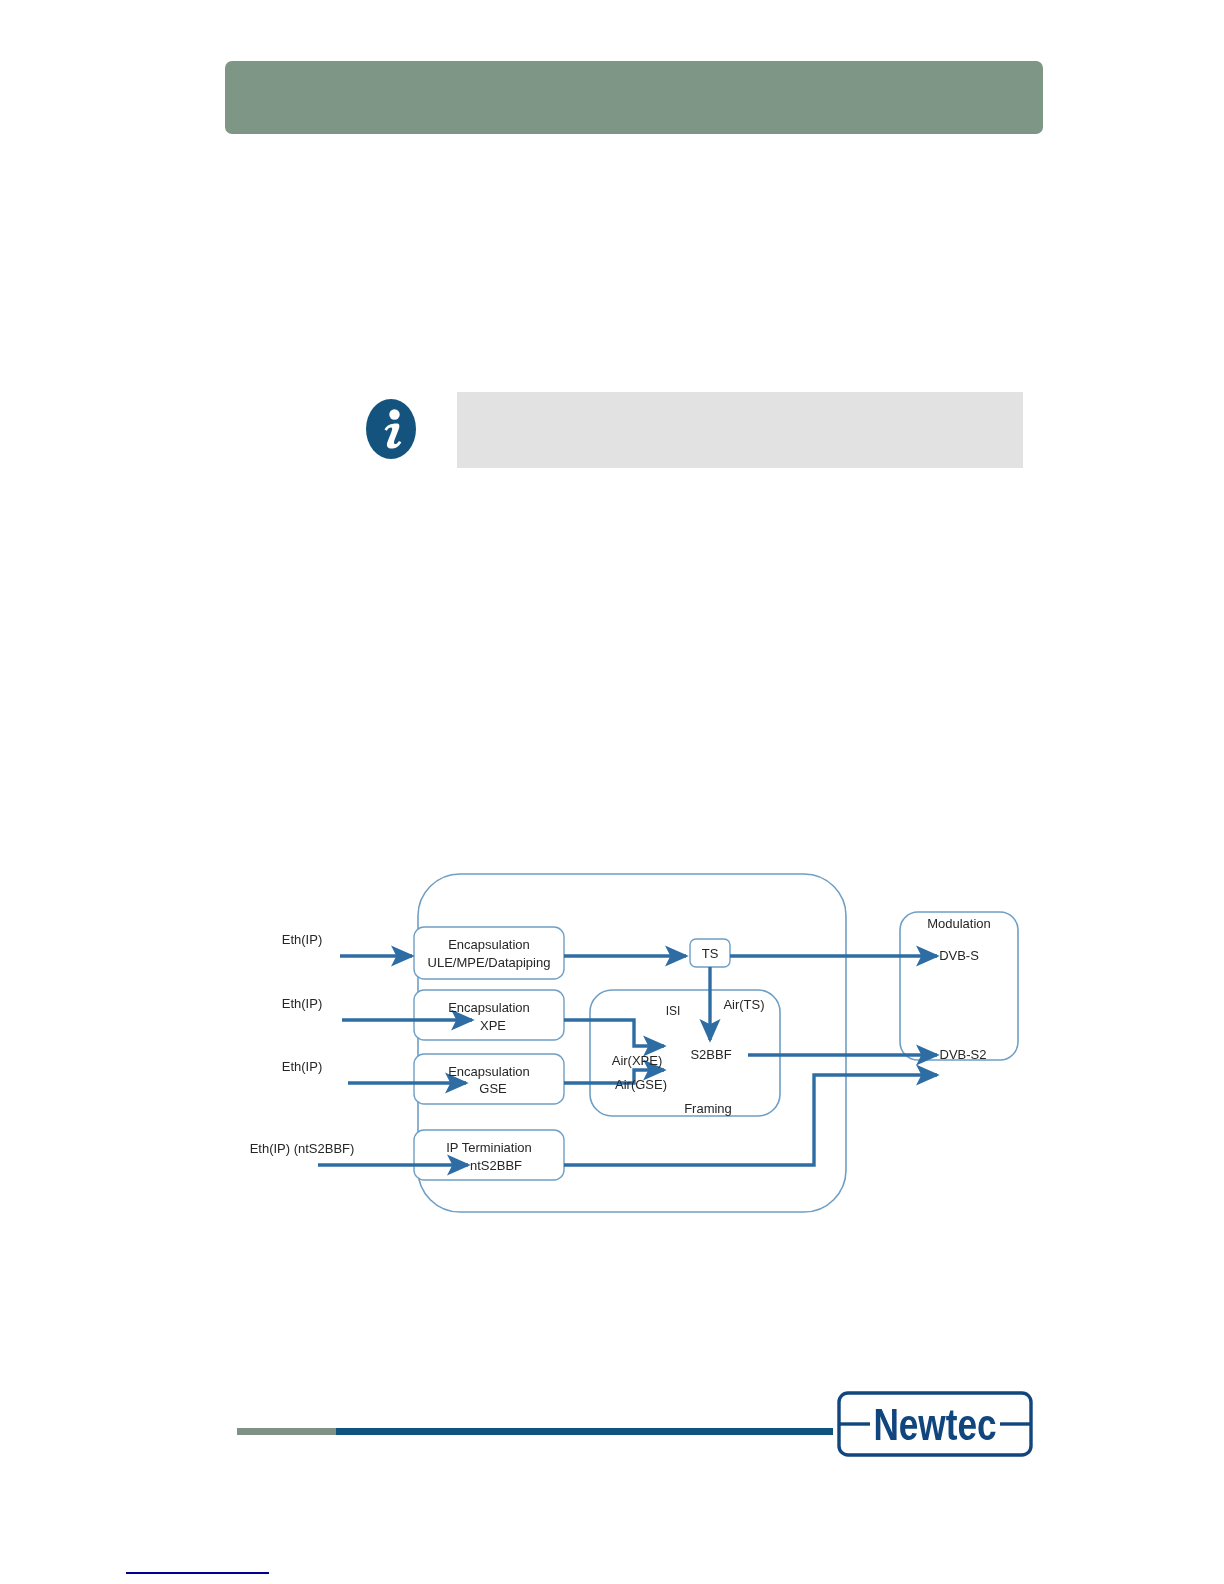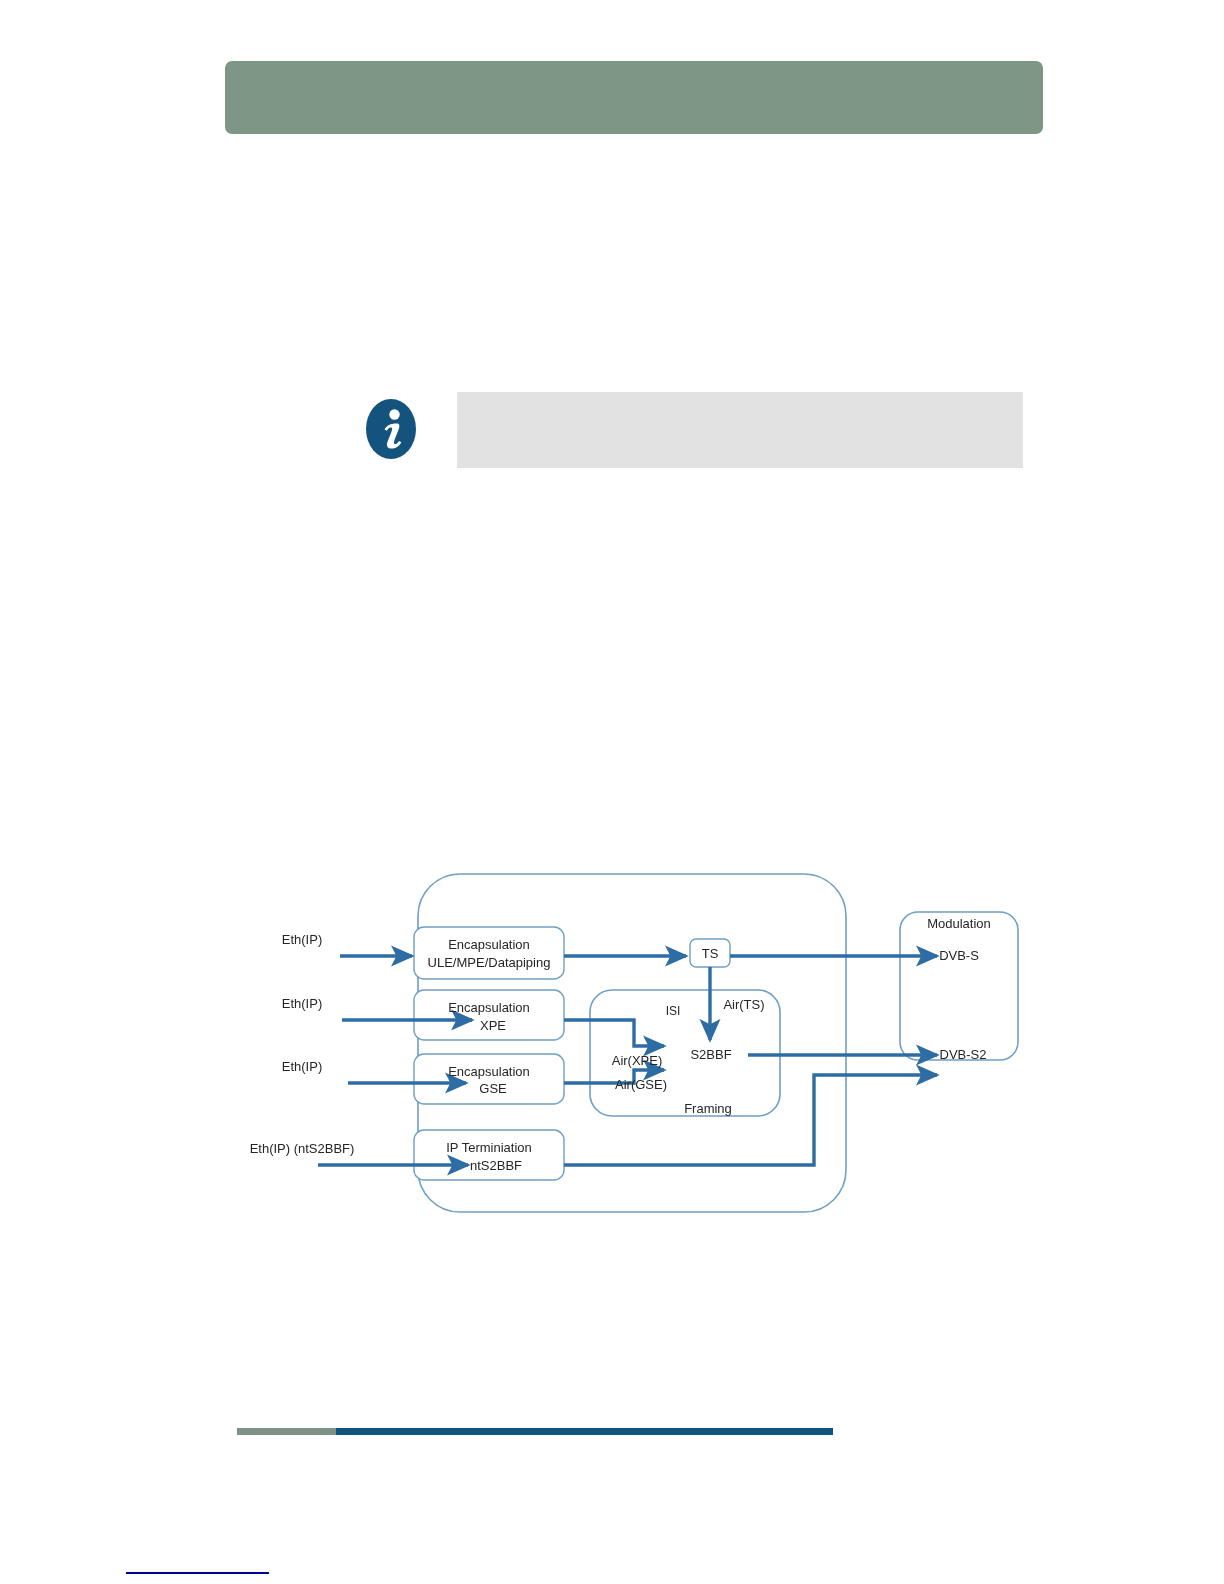--- a/index.html
+++ b/index.html
@@ -214,18 +214,26 @@
 
       <text x="729" y="68" font-family="Liberation Sans, sans-serif" font-size="13" fill="#262626" text-anchor="middle">Modulation</text>
       <text x="729" y="100" font-family="Liberation Sans, sans-serif" font-size="13" fill="#262626" text-anchor="middle">DVB-S</text>
       <text x="733" y="199" font-family="Liberation Sans, sans-serif" font-size="13" fill="#262626" text-anchor="middle">DVB-S2</text>
     </svg>
   </div>
 
   <div id="footer-rule-green"></div>
   <div id="footer-rule-blue"></div>
 
+  <div id="footer-logo">
+    <svg width="198" height="68" viewBox="0 0 198 68" xmlns="http://www.w3.org/2000/svg">
+      <rect x="3" y="3" width="192" height="62" rx="9" ry="9" fill="none" stroke="#10457e" stroke-width="3.4"></rect>
+      <line x1="3" y1="34" x2="34" y2="34" stroke="#10457e" stroke-width="3.4"></line>
+      <line x1="164" y1="34" x2="195" y2="34" stroke="#10457e" stroke-width="3.4"></line>
+      <text x="99" y="50" font-family="Liberation Sans, sans-serif" font-size="44" font-weight="bold" fill="#10457e" text-anchor="middle" transform="translate(99,0) scale(0.80,1) translate(-99,0)">Newtec</text>
+    </svg>
+  </div>
 
   <div id="footnote-rule"></div>
 
   <div id="page-number" style="left:600px; top:1500px;"></div>
 
 </div>
 
 </body></html>

